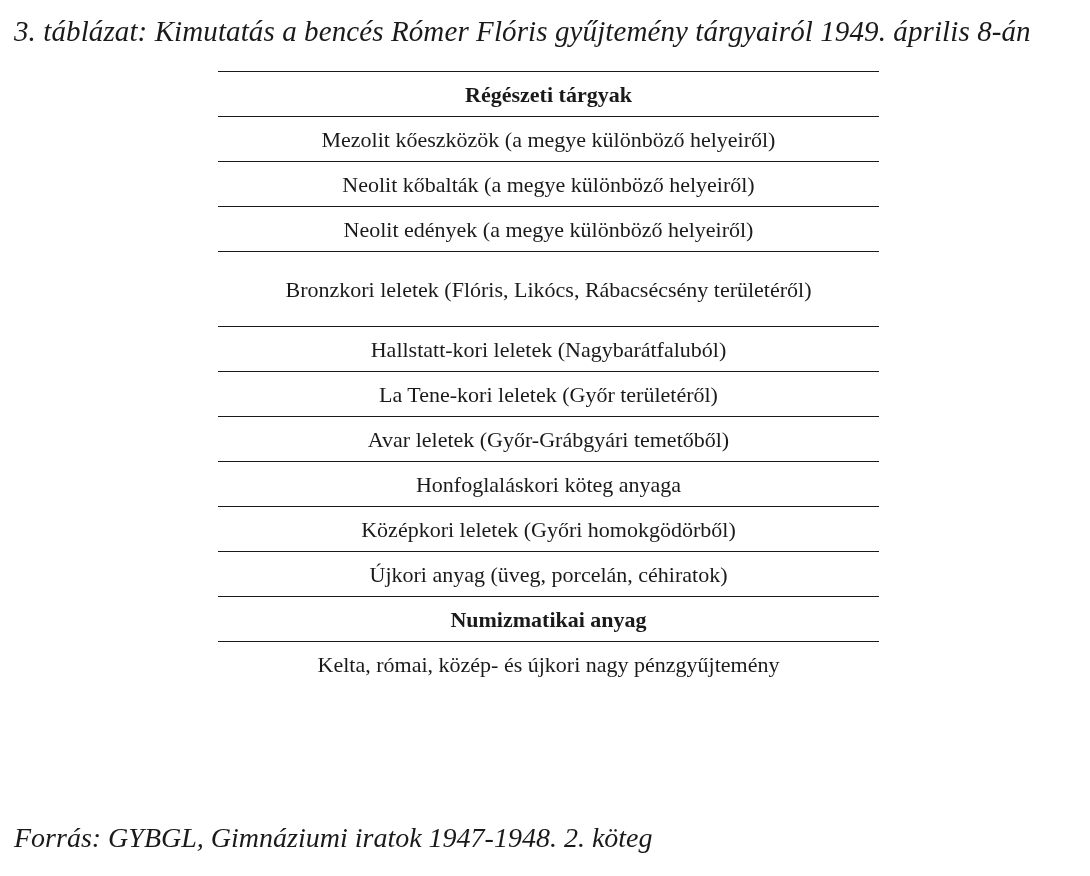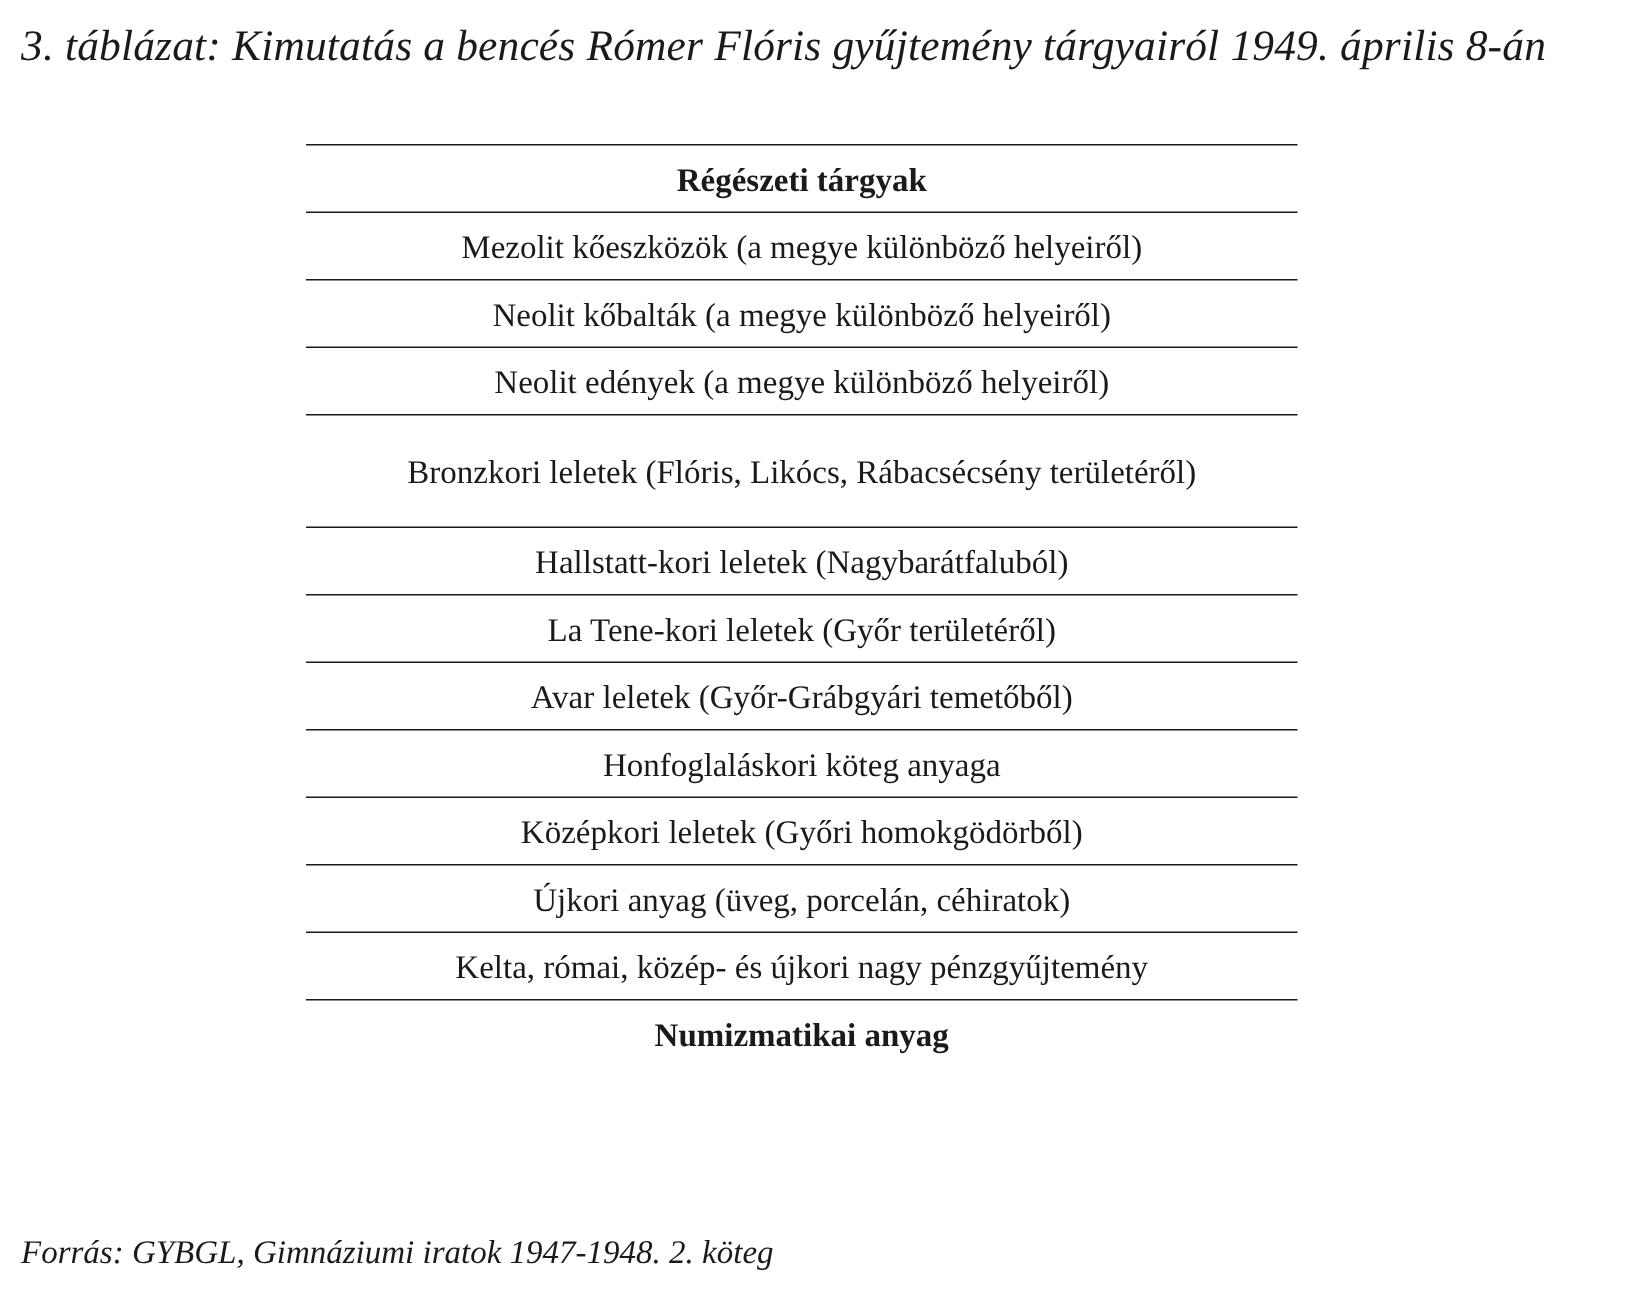--- a/index.html
+++ b/index.html
@@ -19,24 +19,23 @@
       position: absolute;
       left: 14px;
       top: 15px;
       font-size: 29px;
       font-style: italic;
       white-space: nowrap;
       letter-spacing: 0.1px;
     }
     .table {
       position: absolute;
-      left: 204px;
+      left: 218px;
       top: 71px;
       width: 661px;
-      margin-top: 25px;
     }
     .row {
       border-top: 1.5px solid #1a1a1a;
       text-align: center;
       font-size: 22px;
       line-height: 29px;
       display: flex;
       align-items: center;
       justify-content: center;
       box-sizing: border-box;
@@ -47,21 +46,21 @@
     }
     .row.header {
       font-weight: bold;
     }
     .row.h1 { height: 45px; }
     .row.h2 { height: 75px; }
     .source {
       position: absolute;
       left: 14px;
       top: 822px;
-      font-size: 22px;
+      font-size: 28px;
       font-style: italic;
       white-space: nowrap;
     }
   </style>
 </head>
 <body>
 
 <div class="caption">3. táblázat: Kimutatás a bencés Rómer Flóris gyűjtemény tárgyairól 1949. április 8-án</div>
 
 <div class="table">
@@ -69,17 +68,17 @@
   <div class="row h1">Mezolit kőeszközök (a megye különböző helyeiről)</div>
   <div class="row h1">Neolit kőbalták (a megye különböző helyeiről)</div>
   <div class="row h1">Neolit edények (a megye különböző helyeiről)</div>
   <div class="row h2">Bronzkori leletek (Flóris, Likócs, Rábacsécsény területéről)</div>
   <div class="row h1">Hallstatt-kori leletek (Nagybarátfaluból)</div>
   <div class="row h1">La Tene-kori leletek (Győr területéről)</div>
   <div class="row h1">Avar leletek (Győr-Grábgyári temetőből)</div>
   <div class="row h1">Honfoglaláskori köteg anyaga</div>
   <div class="row h1">Középkori leletek (Győri homokgödörből)</div>
   <div class="row h1">Újkori anyag (üveg, porcelán, céhiratok)</div>
+  <div class="row header h1">Numizmatikai anyag</div>
   <div class="row h1">Kelta, római, közép- és újkori nagy pénzgyűjtemény</div>
-  <div class="row header h1">Numizmatikai anyag</div>
 </div>
 
 <div class="source">Forrás: GYBGL, Gimnáziumi iratok 1947-1948. 2. köteg</div>
 
 </body></html>

